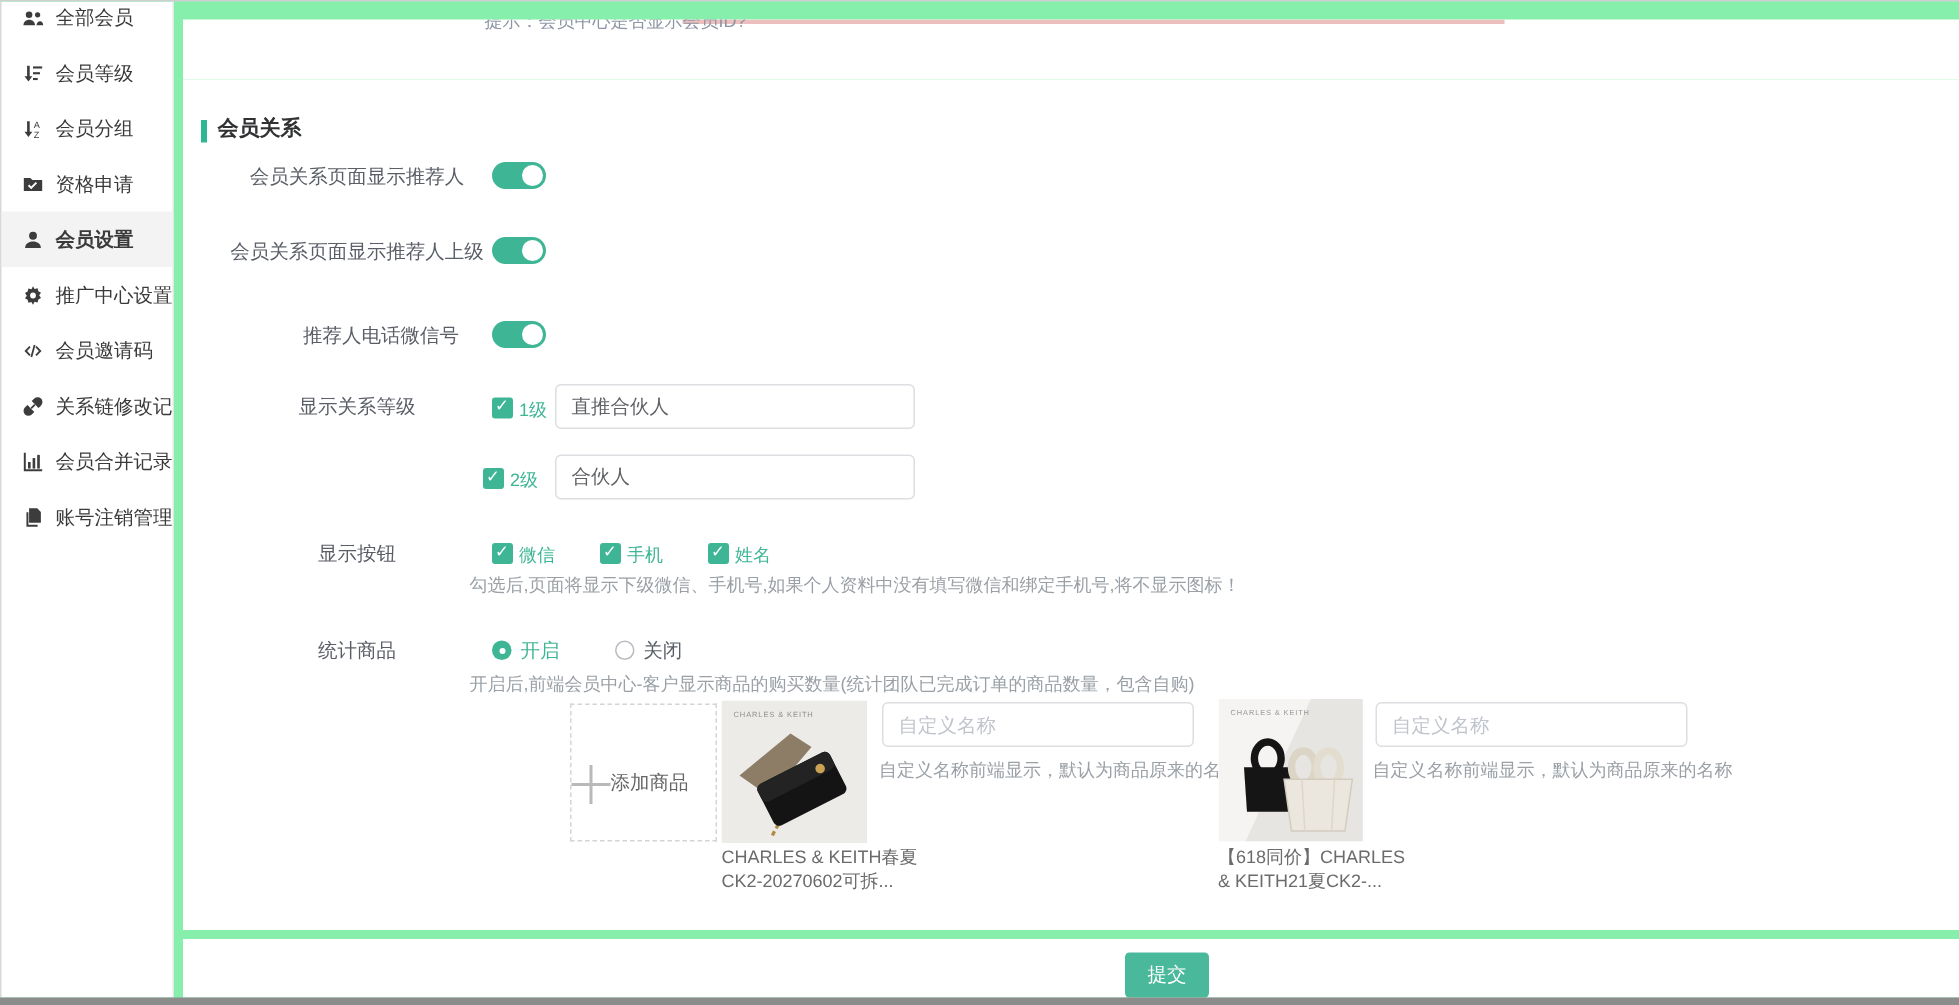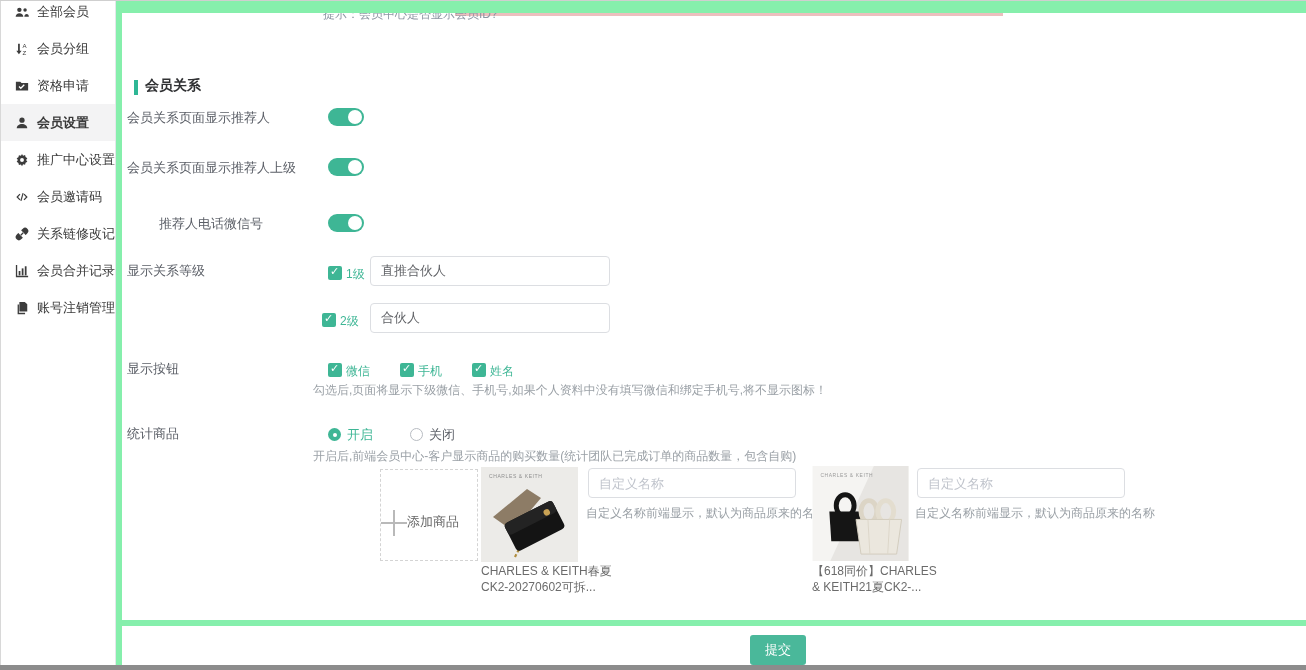--- a/index.html
+++ b/index.html
@@ -21,21 +21,21 @@
   
   .panel { position:absolute; left:122px; width:1184px; background:#fff; }
   .panel-top { top:12px; height:40px; overflow:hidden; }
   .clipped-hint { position:absolute; left:201px; top:-7px; font-size:12px; color:#8d96a3; white-space:nowrap; }
   .pink-strip { position:absolute; left:333px; top:0; width:548px; height:3px; background:#ecbfbe; }
 
   .panel-main { top:52px; height:567px; }
   .sec-bar { position:absolute; left:12px; top:27px; width:4px; height:15px; background:#2eb795; }
   .sec-title { position:absolute; left:23px; top:24px; font-size:14px; font-weight:bold; color:#303133; }
 
-  .flabel { position:absolute; left:5px; width:200px; text-align:left; font-size:13px; color:#5a5e66; white-space:nowrap; }
+  .flabel { position:absolute; left:16px; width:200px; text-align:center; font-size:13px; color:#5a5e66; white-space:nowrap; }
 
   .toggle { position:absolute; left:206px; width:36px; height:18px; border-radius:9px; background:#3eb695; cursor:pointer; }
   .toggle .knob { position:absolute; right:2px; top:2px; width:14px; height:14px; border-radius:50%; background:#fff; }
 
   .cb { display:inline-block; width:14px; height:14px; border-radius:2px; background:#3eb695; position:relative; vertical-align:-2px; cursor:pointer; }
   .cb::after { content:"✓"; position:absolute; left:2px; top:-1px; font-size:11px; color:#fff; }
   .cb-label { font-size:12px; color:#3eb695; margin-left:4px; }
 
   .txt-input { position:absolute; height:30px; border:1px solid #dcdee2; border-radius:4px; padding:0 10px;
                font-size:13px; color:#606266; font-family:inherit; outline:none; background:#fff; }
@@ -77,20 +77,31 @@
       <li class="side-item">
         <span class="sicon">
           <svg viewBox="0 0 16 16">
               <circle cx="5" cy="5.5" r="2.5"></circle>
               <circle cx="11.5" cy="5.6" r="2"></circle>
               <path d="M.7 13.5c0-2.6 2-4.2 4.4-4.2s4.4 1.6 4.4 4.2z"></path>
               <path d="M10.7 13.5c0-1.8 1.1-3.1 2.7-3.1 1.4 0 2.4 1.3 2.4 3.1z"></path>
             </svg>
         </span>
         <span>全部会员</span>
+      </li>
+      <li class="side-item">
+        <span class="sicon">
+          <svg viewBox="0 0 16 16">
+              <path d="M3.5 2h2v8h2L4.5 14 1.5 10h2z"></path>
+              <rect x="8" y="2.6" width="7" height="1.6"></rect>
+              <rect x="8" y="7" width="5.3" height="1.6"></rect>
+              <rect x="8" y="11.4" width="3.6" height="1.6"></rect>
+            </svg>
+        </span>
+        <span>会员等级</span>
       </li>
       <li class="side-item">
         <span class="sicon">
           <svg viewBox="0 0 16 16">
               <path d="M3.5 2h2v8h2L4.5 14 1.5 10h2z"></path>
               <text x="8.5" y="7.4" font-size="7" fill="#3c3c3c" font-family="inherit">A</text>
               <text x="8.5" y="14.6" font-size="7" fill="#3c3c3c" font-family="inherit">Z</text>
             </svg>
         </span>
         <span>会员分组</span>

